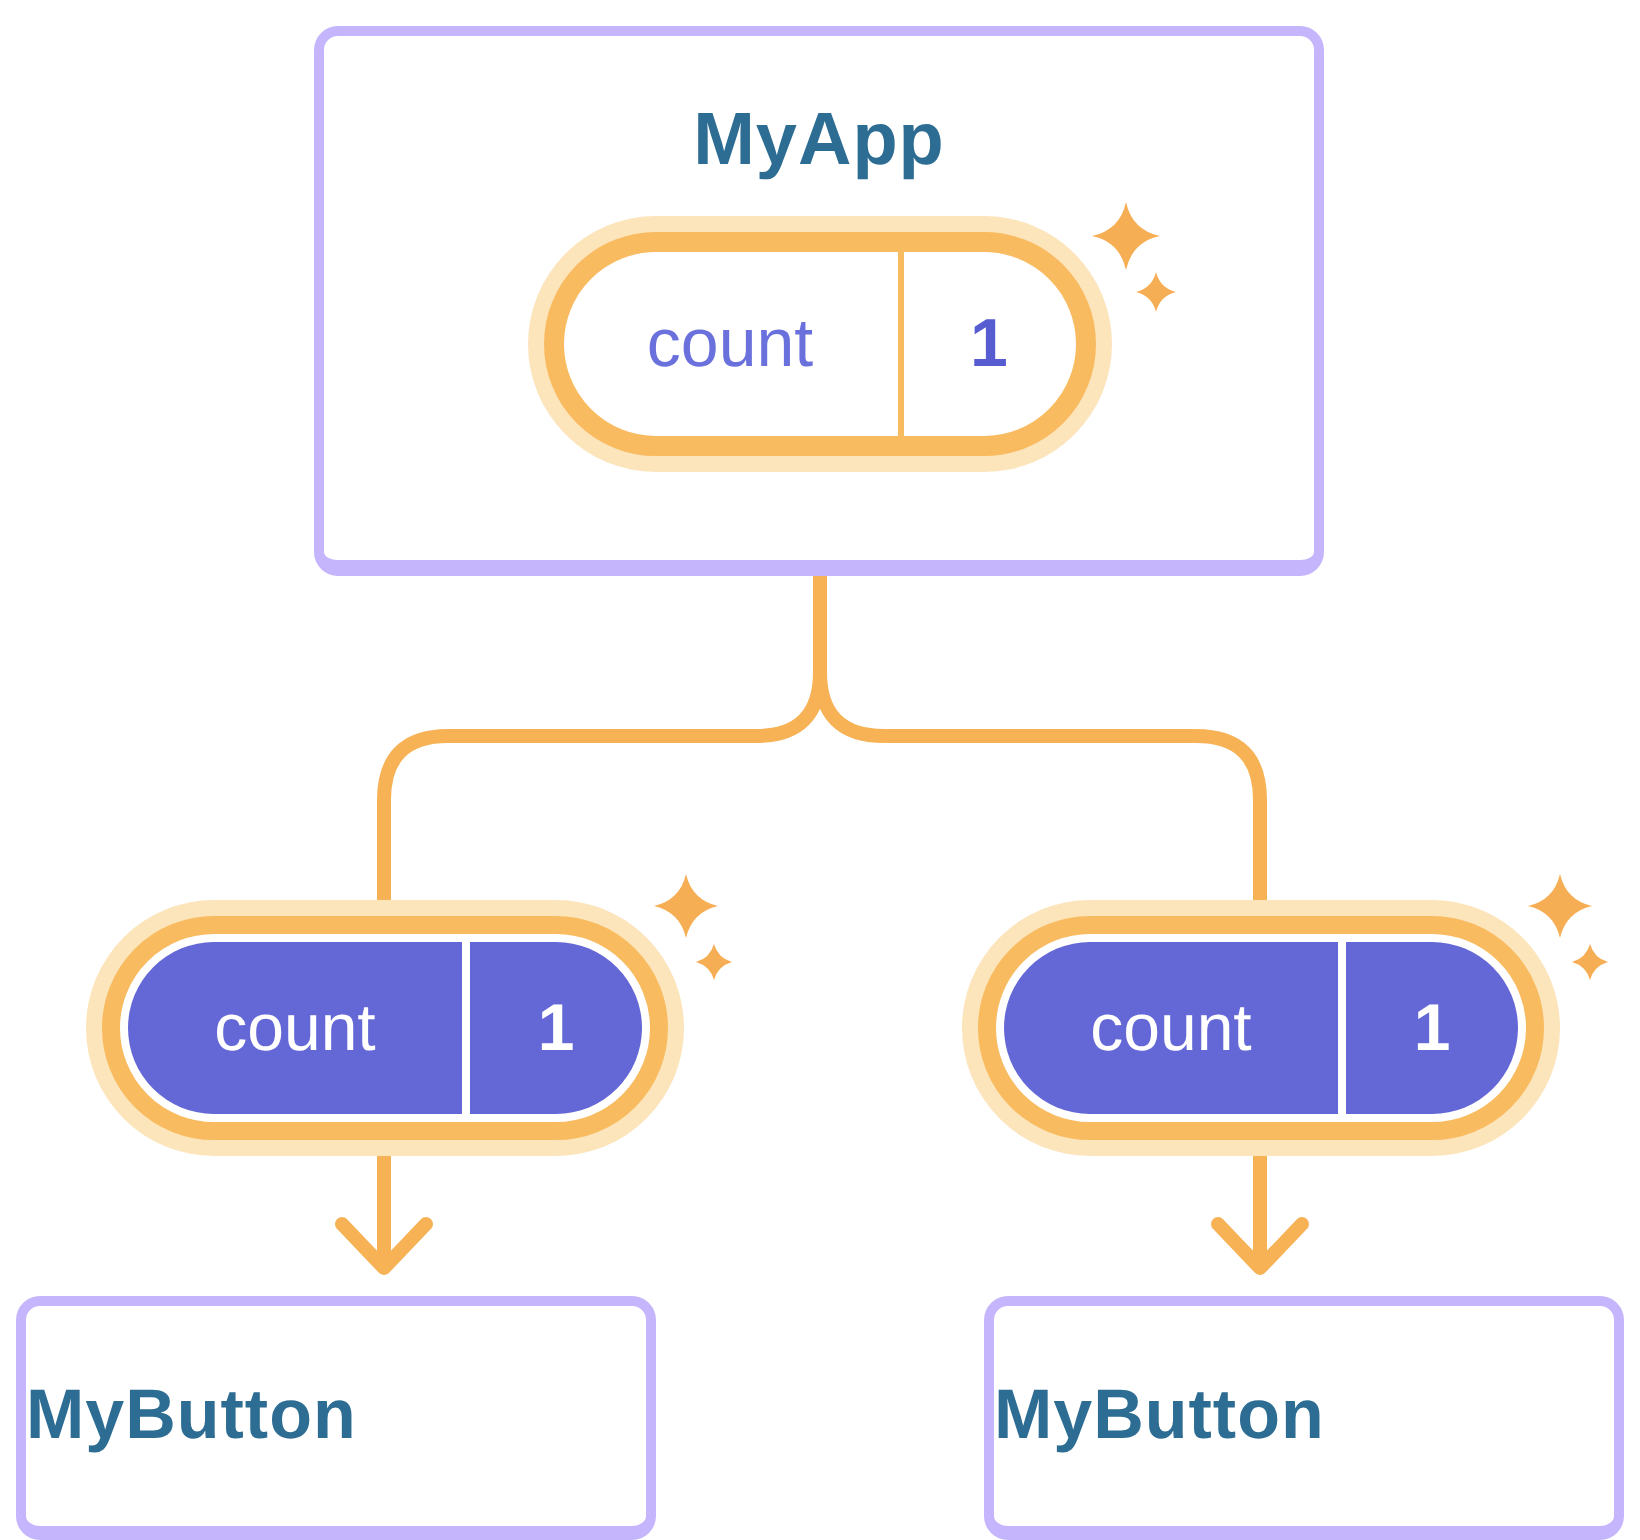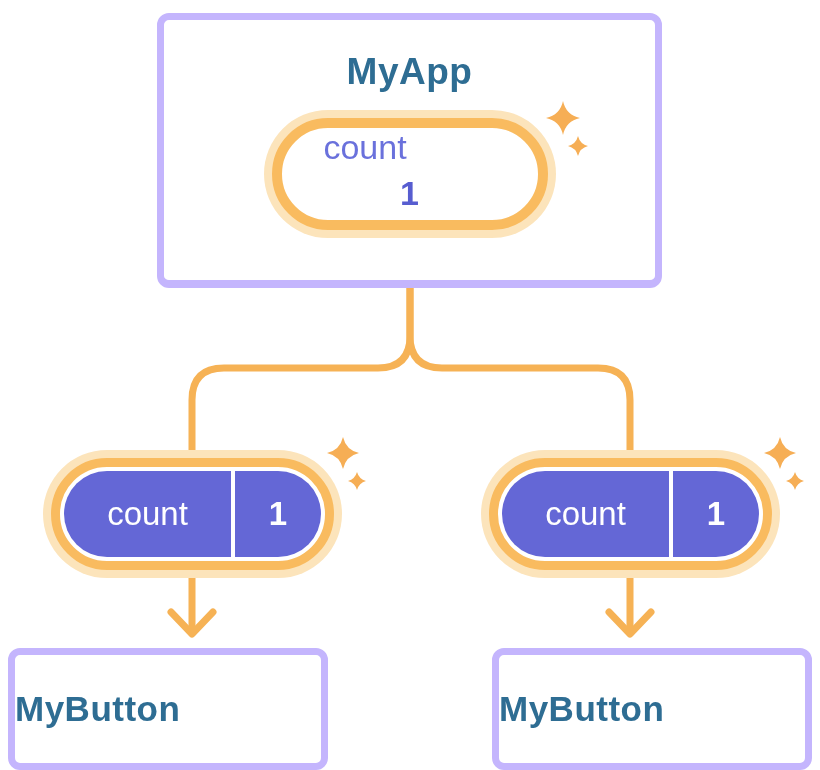--- a/index.html
+++ b/index.html
@@ -12,21 +12,21 @@
   }
   .canvas { position: absolute; inset: 0; width: 820px; height: 770px; }
 
   svg.overlay { position: absolute; left: 0; top: 0; pointer-events: none; }
   #connector-layer { z-index: 0; }
   #sparkle-layer   { z-index: 3; }
 
   .card {
     position: absolute;
     background: #ffffff;
-    border: 7px solid #c4b5fd;
+    border: 5px solid #c4b5fd;
     border-radius: 12px;
     box-sizing: border-box;
     z-index: 1;
   }
   .root-card {
     left: 157px; top: 13px;
     width: 505px; height: 275px;
     border-bottom-width: 8px;
     display: flex; flex-direction: column; align-items: center;
     padding-top: 30px;
@@ -57,21 +57,21 @@
     box-sizing: border-box;
     z-index: 2;
   }
   .root-card .pill-outer { margin-top: 16px; }
   .pill-inner {
     border-radius: 999px;
     border: 10px solid #F9BB5F;
     background: #ffffff;
     box-sizing: border-box;
     width: 276px; height: 112px;
-    display: flex; align-items: stretch; flex-direction: column;
+    display: flex; align-items: stretch;
   }
   .pill-light .cell      { display: flex; align-items: center; justify-content: center; }
   .pill-light .cell.name { width: 167px; color: #6A71DC; font-size: 34px; }
   .pill-light .divider   { width: 3px; background: #F9BB5F; }
   .pill-light .cell.value{ flex: 1; color: #575DD0; font-size: 34px; font-weight: 700; }
 
   .pill-dark { position: absolute; top: 450px; width: 299px; height: 128px; }
   .pill-dark.left  { left: 43px; }
   .pill-dark.right { left: 481px; }
   .pill-dark .pill-inner { width: 283px; height: 112px; border-width: 9px; padding: 4px; }

